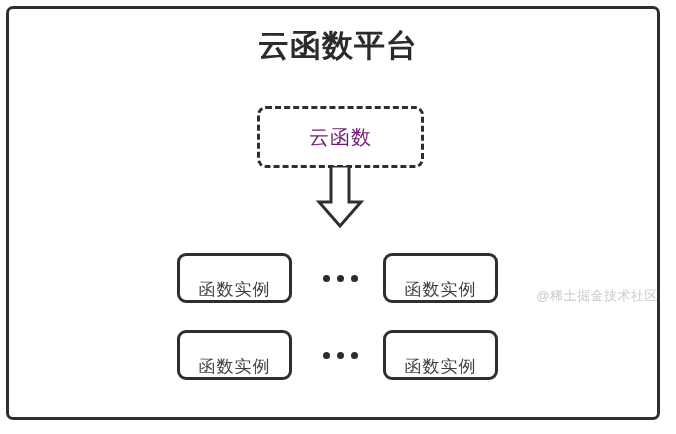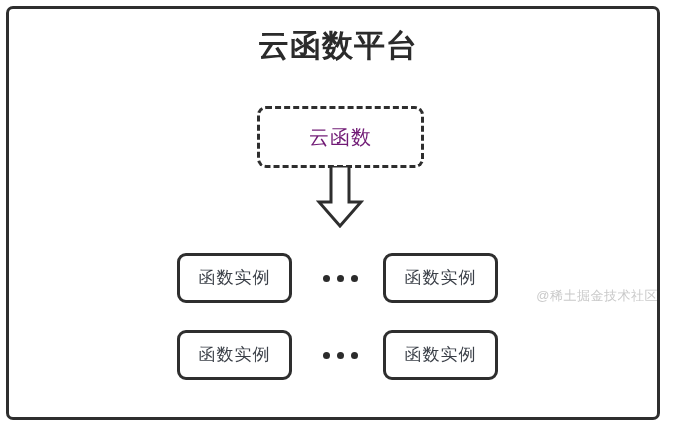--- a/index.html
+++ b/index.html
@@ -97,21 +97,21 @@
   .instance-box {
     position: absolute;
     top: 0;
     width: 115px;
     height: 50px;
     box-sizing: border-box;
     border: 3px solid #2e2e2e;
     border-radius: 9px;
     background: #ffffff;
     display: flex;
-    align-items: center;
+    align-items: flex-end;
     justify-content: center;
   }
   .instance-box.left  { left: 177px; }
   .instance-box.right { left: 383px; }
 
   .instance-box .box-label {
     font-size: 17px;
     line-height: 20px;
     color: #3a3f47;
     letter-spacing: 1px;

